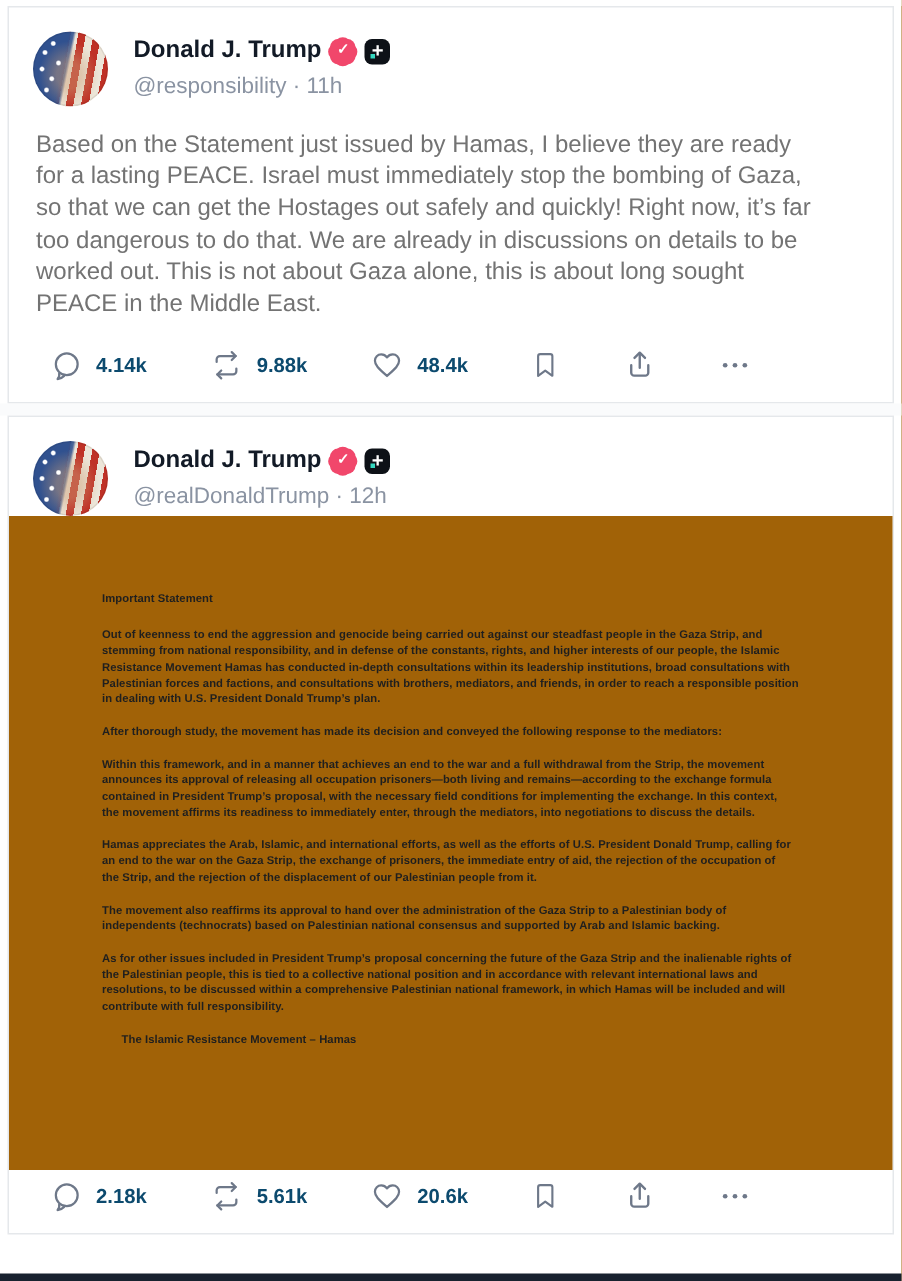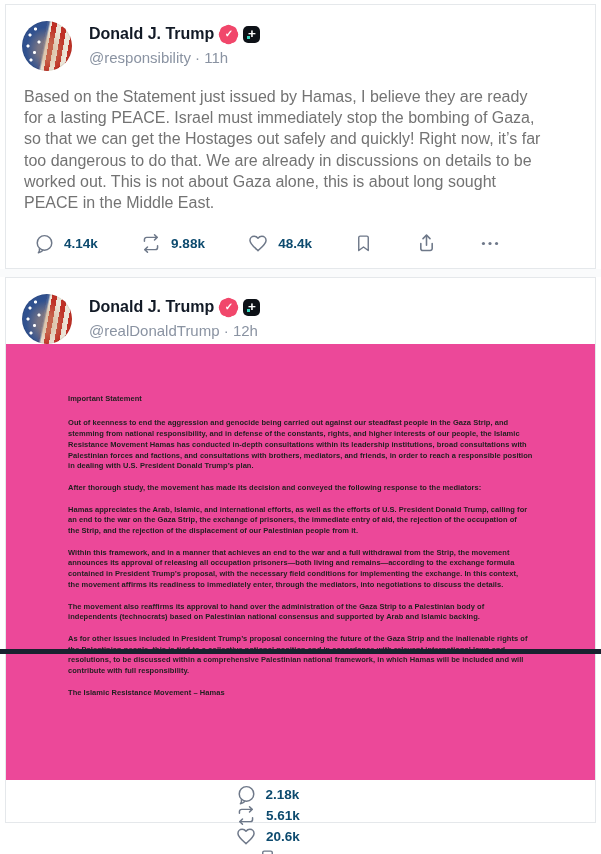--- a/index.html
+++ b/index.html
@@ -2,21 +2,21 @@
 <html><head>
 <meta charset="utf-8">
 <style>
   * { margin:0; padding:0; box-sizing:border-box; }
   html,body { width:601px; }
   body {
     height:854px; overflow:hidden; background:#ffffff;
     font-family:"Liberation Sans", sans-serif;
     -webkit-font-smoothing:antialiased;
   }
-  .page { position:relative; width:601px; height:654px; }
+  .page { position:relative; width:601px; height:854px; }
   .top-strip { height:4px; background:#fff; }
   .between-strip { height:8px; background:#fafbfc; }
   .bottom-strip { position:absolute; left:0; bottom:0; width:100%; height:5px; background:#18222f; }
 
   .card { background:#fff; border:1px solid #e5e8eb; margin:0 5px; }
   .post-pad { padding:16px 16px 12px; }
 
   .header { display:flex; align-items:flex-start; }
   .avatar {
     width:50px; height:50px; border-radius:50%; flex:0 0 50px; cursor:pointer;
@@ -62,27 +62,27 @@
   }
 
   .actions {
     display:flex; align-items:center; justify-content:space-between;
     margin-top:13px; padding:4px 78px 0 12px; height:30px;
   }
   .action { display:flex; align-items:center; gap:9px; color:#6e7889; cursor:pointer; background:none; border:none; }
   .action svg { display:block; }
   .count { font-size:13.5px; font-weight:700; color:#0c4a6e; }
 
-  .doc { padding:50px 45px 82px 62px; background:#ec4899; cursor:pointer; }
+  .doc { padding:50px 45px 82px 62px; background:#a16207; cursor:pointer; }
   .doc p {
     font-size:7.5px; line-height:10.7px; font-weight:600; color:#1f1f1f;
     margin-bottom:11px; white-space:pre-line; letter-spacing:0.05px;
   }
   .doc p.h { font-weight:700; margin-bottom:13.5px; }
-  .doc p.sig { margin-bottom:0; font-weight:700; }
+  .doc p.sig { margin-bottom:0; font-weight:700;margin-left:13px; }
 </style>
 </head>
 <body>
 
 <div class="page">
   <div class="top-strip"></div>
 
   <article class="card">
     <div class="post-pad">
       <div class="header">
@@ -184,38 +184,38 @@
     </div>
 
     <div class="doc">
       <p class="h">Important Statement</p>
       <p>Out of keenness to end the aggression and genocide being carried out against our steadfast people in the Gaza Strip, and
 stemming from national responsibility, and in defense of the constants, rights, and higher interests of our people, the Islamic
 Resistance Movement Hamas has conducted in-depth consultations within its leadership institutions, broad consultations with
 Palestinian forces and factions, and consultations with brothers, mediators, and friends, in order to reach a responsible position
 in dealing with U.S. President Donald Trump’s plan.</p>
       <p>After thorough study, the movement has made its decision and conveyed the following response to the mediators:</p>
-      <p>Hamas appreciates the Arab, Islamic, and international efforts, as well as the efforts of U.S. President Donald Trump, calling for
-an end to the war on the Gaza Strip, the exchange of prisoners, the immediate entry of aid, the rejection of the occupation of
-the Strip, and the rejection of the displacement of our Palestinian people from it.</p>
       <p>Within this framework, and in a manner that achieves an end to the war and a full withdrawal from the Strip, the movement
 announces its approval of releasing all occupation prisoners—both living and remains—according to the exchange formula
 contained in President Trump’s proposal, with the necessary field conditions for implementing the exchange. In this context,
 the movement affirms its readiness to immediately enter, through the mediators, into negotiations to discuss the details.</p>
+      <p>Hamas appreciates the Arab, Islamic, and international efforts, as well as the efforts of U.S. President Donald Trump, calling for
+an end to the war on the Gaza Strip, the exchange of prisoners, the immediate entry of aid, the rejection of the occupation of
+the Strip, and the rejection of the displacement of our Palestinian people from it.</p>
       <p>The movement also reaffirms its approval to hand over the administration of the Gaza Strip to a Palestinian body of
 independents (technocrats) based on Palestinian national consensus and supported by Arab and Islamic backing.</p>
       <p>As for other issues included in President Trump’s proposal concerning the future of the Gaza Strip and the inalienable rights of
 the Palestinian people, this is tied to a collective national position and in accordance with relevant international laws and
 resolutions, to be discussed within a comprehensive Palestinian national framework, in which Hamas will be included and will
 contribute with full responsibility.</p>
       <p class="sig">The Islamic Resistance Movement – Hamas</p>
     </div>
 
     <div class="post-pad" style="padding-top:0;">
-      <div class="actions" style="margin-top:0;flex-direction:column;">
+      <div class="actions" style="margin-top:0;">
         <button class="action">
           <span>
             <svg width="21" height="21" viewBox="0 0 24 24" fill="none" stroke="#6e7889" stroke-width="1.7" stroke-linecap="round" stroke-linejoin="round">
               <circle cx="12" cy="11.3" r="8.3"></circle>
               <path d="M6.2 18.4c.4 1.8-.1 3.1-1.2 4.1 2-.2 3.7-1 5-2.4"></path>
             </svg>
           </span>
           <span class="count">2.18k</span>
         </button>
         <button class="action">

